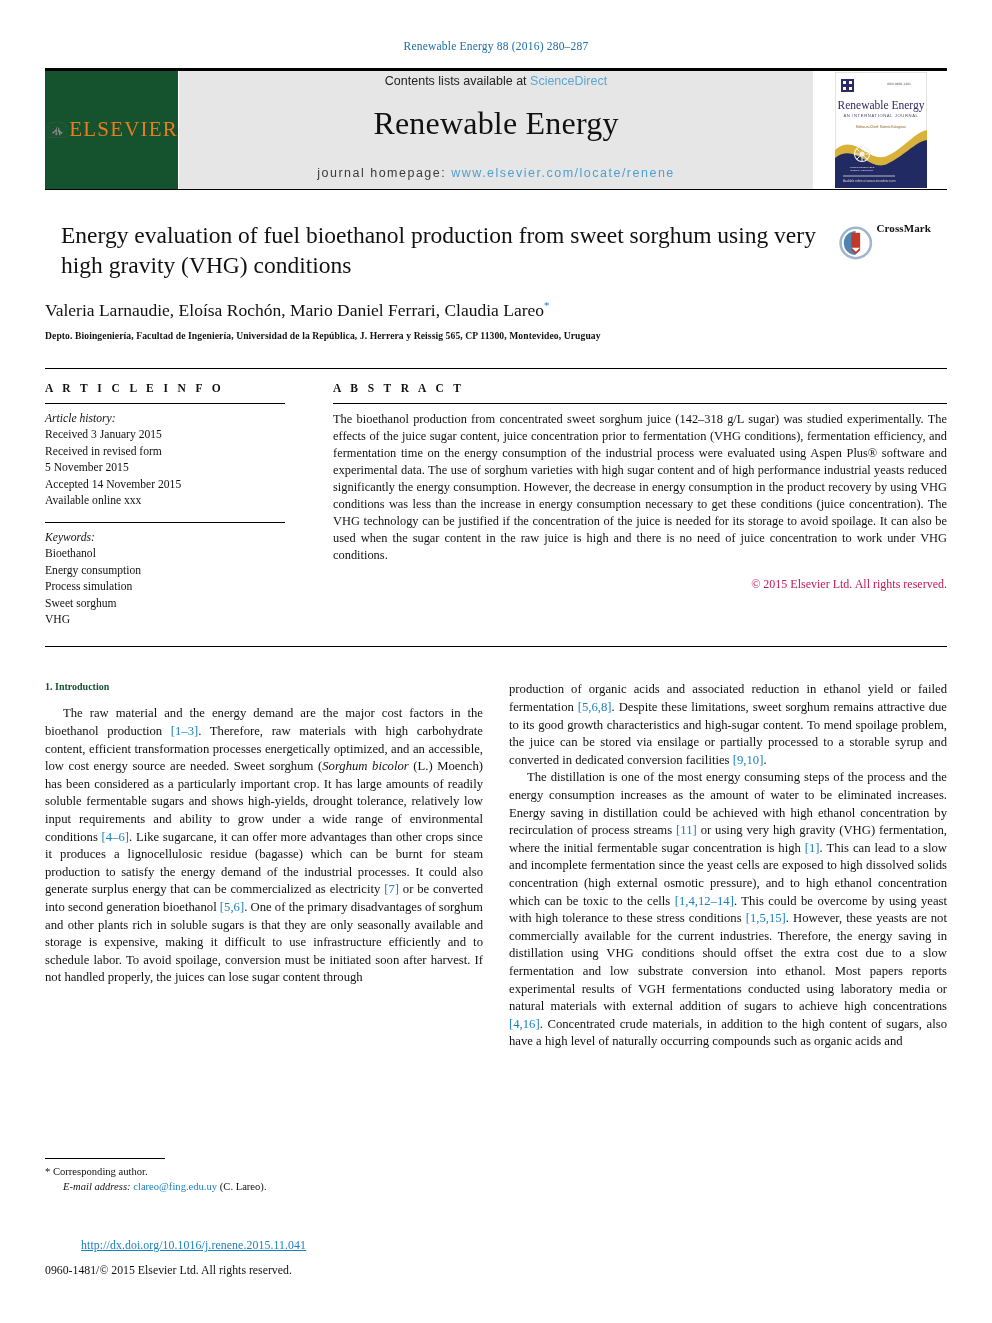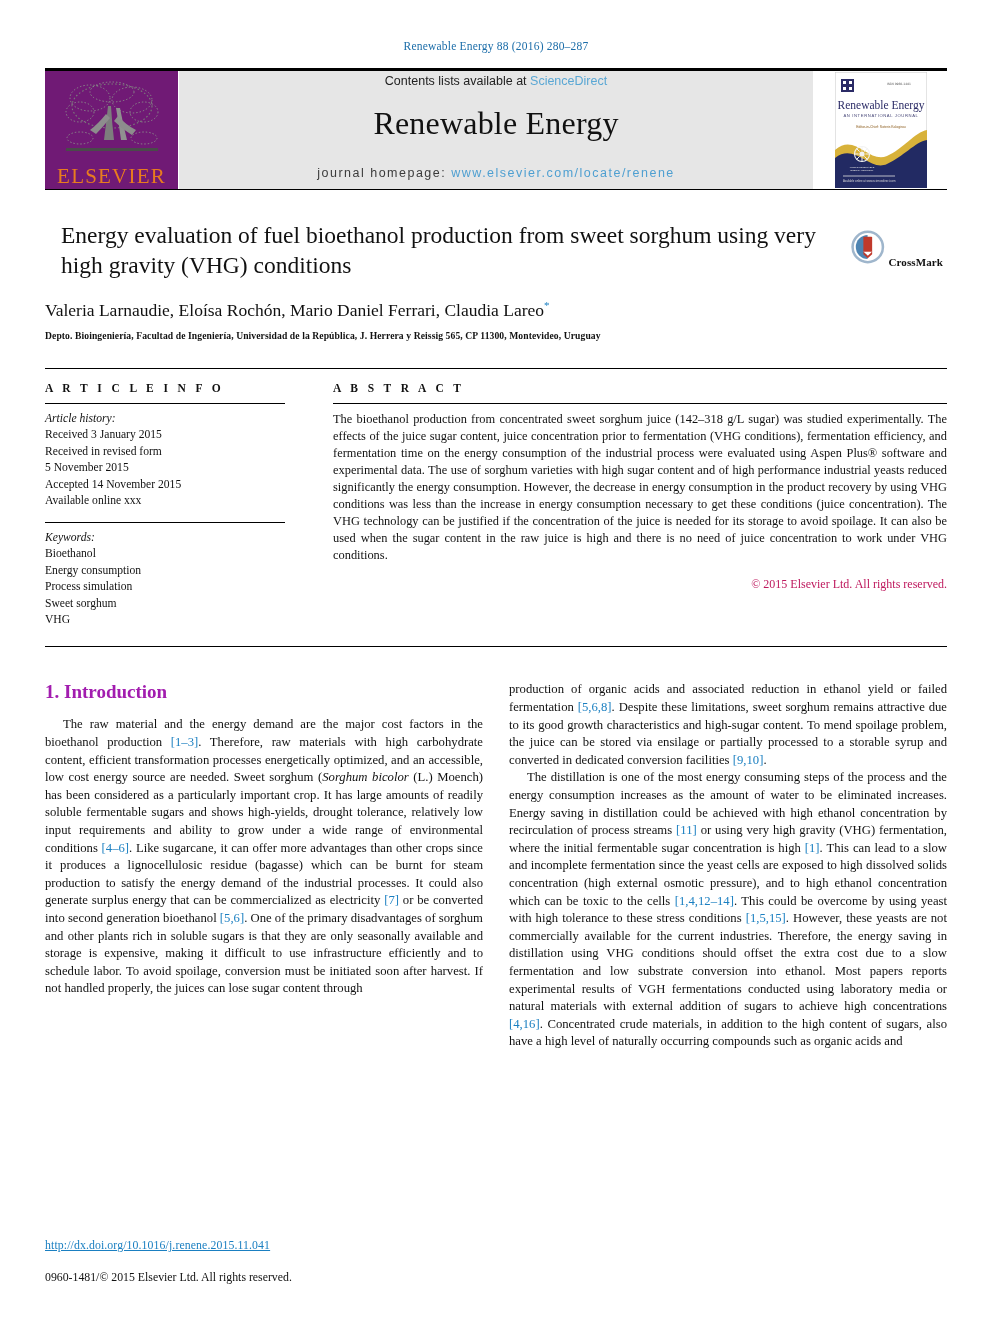--- a/index.html
+++ b/index.html
@@ -40,25 +40,24 @@
     border-bottom: 1px solid #000;
     display: flex;
     align-items: stretch;
     height: 122px;
     background: #fff;
   }
   .mast-logo {
     width: 133px;
     flex: 0 0 133px;
     display: flex;
-    flex-direction: column;
     align-items: center;
     justify-content: flex-end;
     padding-bottom: 2px;
-    background: #701a75;
+    background: #14532d;
   }
   .tree-box { width: 104px; height: 88px; margin-top: 4px; }
   .elsevier-word {
     font-family: "Liberation Serif", serif;
     font-size: 21px;
     letter-spacing: 1.2px;
     color: #E87C1E;
     line-height: 1;
     font-weight: 400;
   }
@@ -132,23 +131,23 @@
   .affil {
     font-family: "Liberation Serif", serif;
     font-weight: bold;
     font-size: 9.6px;
     margin-top: 9px;
     color: #111;
     letter-spacing: .1px;
   }
   .crossmark {
     position: absolute;
-    right: 4px; top: 2px;
+    right: 16px; top: 2px;
     width: 92px; height: 46px;
-    display: flex; align-items: flex-end;
+    display: flex; align-items: flex-start;
   }
   .cm-text {
     font-family: "Liberation Serif", serif;
     font-weight: bold;
     font-size: 11px;
     letter-spacing: .1px;
     color: #111;
     margin-left: 4px;
   }
 
@@ -211,23 +210,23 @@
     display: flex;
     gap: 26px;
   }
   .bcol {
     flex: 1 1 0;
     width: 431px;
   }
   h2.sec-title {
     font-family: "Liberation Serif", serif;
     font-weight: bold;
-    font-size: 19px;
+    font-size: 10px;
     margin: 0 0 13px 0;
-    color: #a21caf;
+    color: #14532d;
   }
   p.bodytext {
     font-family: "Liberation Serif", serif;
     font-size: 12.7px;
     line-height: 1.385;
     text-align: justify;
     margin: 0;
     text-indent: 18px;
     color: #111;
     hyphens: auto;
@@ -264,26 +263,27 @@
     left: 45px;
     top: 1238px;
     width: 500px;
   }
   .doi {
     font-family: "Liberation Serif", serif;
     font-size: 11.8px;
     color: #1a7fc1;
     text-decoration: underline;
     letter-spacing: .1px;
+    margin-left: 36px;
   }
   .issn {
     font-family: "Liberation Serif", serif;
     font-size: 11.8px;
     color: #111;
-    margin-top: 17px;
+    margin-top: 10px;
   }
 </style>
 </head>
 <body>
 
 <div class="page">
 
   <div class="runhead">Renewable Energy 88 (2016) 280–287</div>
 
   <div class="masthead">
@@ -416,19 +416,31 @@
       <h2 class="sec-title">1. Introduction</h2>
       <p class="bodytext"><span>The raw material and the energy demand are the major cost factors in the bioethanol production </span><span class="ref">[1–3]</span><span>. Therefore, raw materials with high carbohydrate content, efficient transformation processes energetically optimized, and an accessible, low cost energy source are needed. Sweet sorghum (</span><i>Sorghum bicolor</i><span> (L.) Moench) has been considered as a particularly important crop. It has large amounts of readily soluble fermentable sugars and shows high-yields, drought tolerance, relatively low input requirements and ability to grow under a wide range of environmental conditions </span><span class="ref">[4–6]</span><span>. Like sugarcane, it can offer more advantages than other crops since it produces a lignocellulosic residue (bagasse) which can be burnt for steam production to satisfy the energy demand of the industrial processes. It could also generate surplus energy that can be commercialized as electricity </span><span class="ref">[7]</span><span> or be converted into second generation bioethanol </span><span class="ref">[5,6]</span><span>. One of the primary disadvantages of sorghum and other plants rich in soluble sugars is that they are only seasonally available and storage is expensive, making it difficult to use infrastructure efficiently and to schedule labor. To avoid spoilage, conversion must be initiated soon after harvest. If not handled properly, the juices can lose sugar content through</span></p>
     </div>
 
     <div class="bcol">
       <p class="bodytext noindent"><span>production of organic acids and associated reduction in ethanol yield or failed fermentation </span><span class="ref">[5,6,8]</span><span>. Despite these limitations, sweet sorghum remains attractive due to its good growth characteristics and high-sugar content. To mend spoilage problem, the juice can be stored via ensilage or partially processed to a storable syrup and converted in dedicated conversion facilities </span><span class="ref">[9,10]</span><span>.</span></p>
       <p class="bodytext"><span>The distillation is one of the most energy consuming steps of the process and the energy consumption increases as the amount of water to be eliminated increases. Energy saving in distillation could be achieved with high ethanol concentration by recirculation of process streams </span><span class="ref">[11]</span><span> or using very high gravity (VHG) fermentation, where the initial fermentable sugar concentration is high </span><span class="ref">[1]</span><span>. This can lead to a slow and incomplete fermentation since the yeast cells are exposed to high dissolved solids concentration (high external osmotic pressure), and to high ethanol concentration which can be toxic to the cells </span><span class="ref">[1,4,12–14]</span><span>. This could be overcome by using yeast with high tolerance to these stress conditions </span><span class="ref">[1,5,15]</span><span>. However, these yeasts are not commercially available for the current industries. Therefore, the energy saving in distillation using VHG conditions should offset the extra cost due to a slow fermentation and low substrate conversion into ethanol. Most papers reports experimental results of VGH fermentations conducted using laboratory media or natural materials with external addition of sugars to achieve high concentrations </span><span class="ref">[4,16]</span><span>. Concentrated crude materials, in addition to the high content of sugars, also have a high level of naturally occurring compounds such as organic acids and</span></p>
     </div>
   </div>
 
+  <div class="footnote">
+    <div class="fn-rule"></div>
+    <div class="fn-line">
+      <span>*</span>
+      <span>Corresponding author.</span>
+    </div>
+    <div class="fn-line" style="padding-left:18px;text-indent:0">
+      <span class="it">E-mail address:</span>
+      <span class="mail">clareo@fing.edu.uy</span>
+      <span>(C. Lareo).</span>
+    </div>
+  </div>
 
   <div class="pagefoot">
     <div class="doi">http://dx.doi.org/10.1016/j.renene.2015.11.041</div>
     <div class="issn">0960-1481/© 2015 Elsevier Ltd. All rights reserved.</div>
   </div>
 
 </div>
 
 </body></html>

